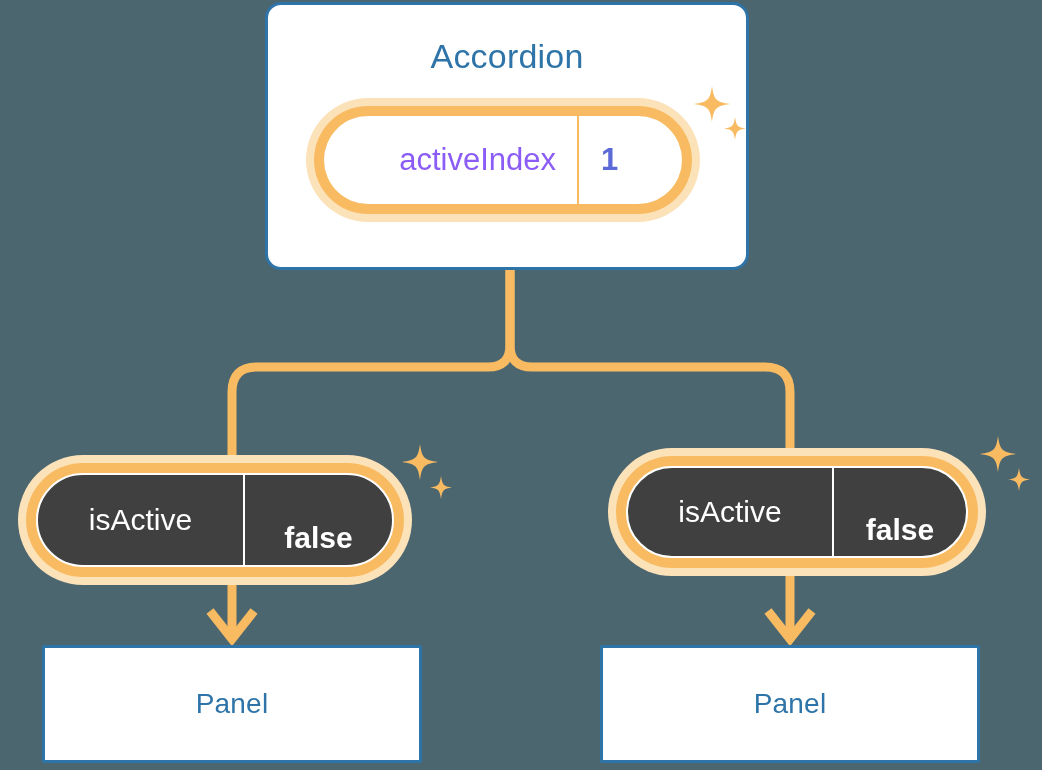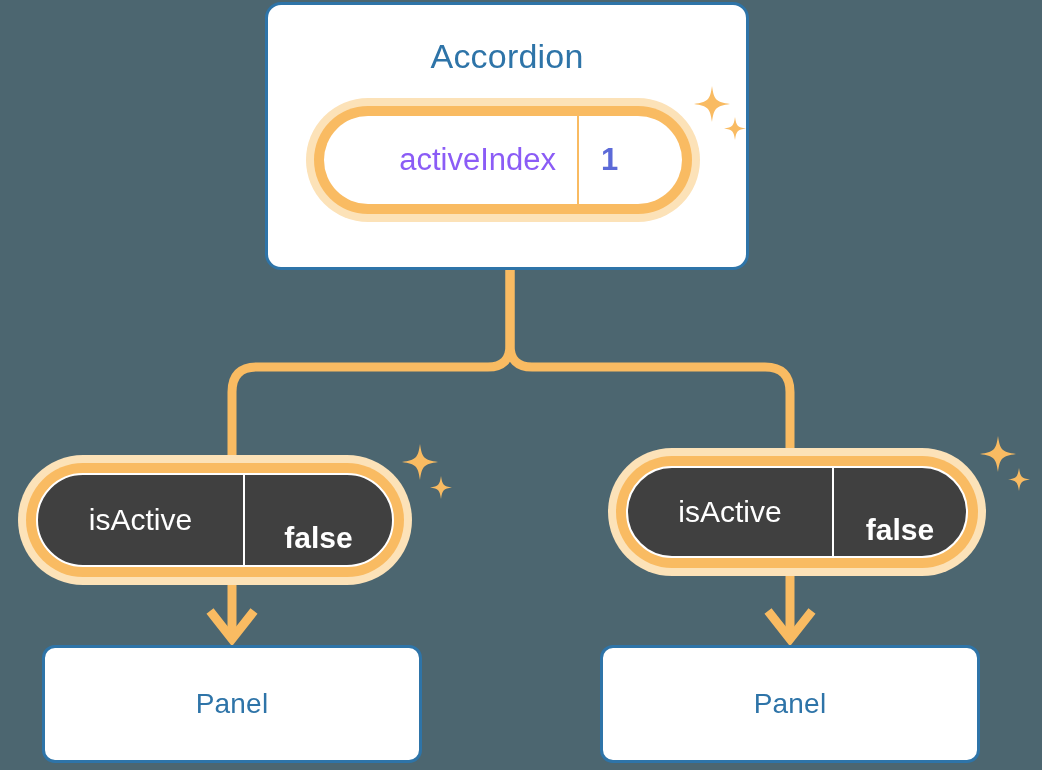--- a/index.html
+++ b/index.html
@@ -53,21 +53,21 @@
   }
   #accordion-card .card-title {
     font-size: 34px;
     margin-top: 32px;
   }
 
   .panel-card {
     width: 380px;
     height: 118px;
     top: 645px;
-    border-radius: 13px;
+    border-radius: 2px;
     display: flex;
     align-items: center;
     justify-content: center;
   }
   #panel-card-left  { left: 42px; }
   #panel-card-right { left: 600px; }
   .panel-card .card-title {
     font-size: 28px;
     margin: 0;
   }

